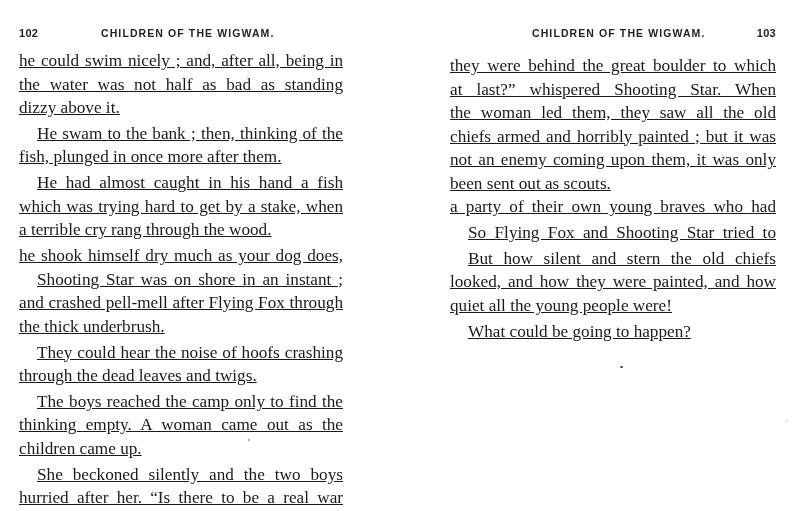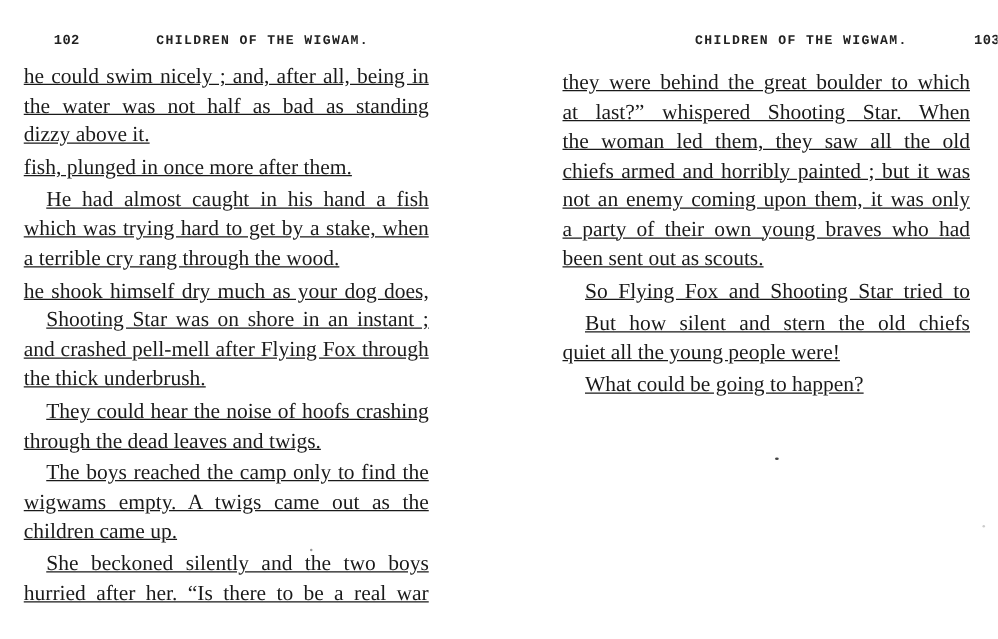--- a/index.html
+++ b/index.html
@@ -11,23 +11,22 @@
     position: relative;
   }
   .spread { position: absolute; left: 0; top: 0; width: 798px; height: 511px; }
   .page { position: absolute; top: 0; height: 511px; }
   .page-left { left: 0; width: 400px; }
   .page-right { left: 400px; width: 398px; }
 
   .running-head {
     position: absolute; top: 27px; height: 14px;
     font-size: 10.5px; font-weight: bold; letter-spacing: 1.1px;
-    font-family: Liberation Mono, monospace;
+    font-family: Liberation Sans, sans-serif;
     color: #222;
-    margin-left: 24px;
   }
   .page-left .running-head { left: 19px; width: 324px; }
   .page-right .running-head { left: 50px; width: 326px; }
   .running-head .num { position: absolute; top: 0; font-size: 11px; letter-spacing: 0.3px; }
   .running-head .title { position: absolute; top: 0; }
   .page-left .running-head .num { left: 0; }
   .page-left .running-head .title { left: 82px; }
   .page-right .running-head .title { left: 82px; }
   .page-right .running-head .num { right: 0; }
 
@@ -58,40 +57,41 @@
       <span class="num">102</span>
       <span class="title">CHILDREN OF THE WIGWAM.</span>
     </div>
     <div class="body-text">
       <div class="para">
         <span class="line">he could swim nicely ; and, after all, being in</span>
         <span class="line">the water was not half as bad as standing</span>
         <span class="line last">dizzy above it.</span>
       </div>
       <div class="para">
+        <span class="line indent">He swam to the bank ; then, thinking of the</span>
         <span class="line last">fish, plunged in once more after them.</span>
       </div>
       <div class="para">
         <span class="line indent">He had almost caught in his hand a fish</span>
         <span class="line">which was trying hard to get by a stake, when</span>
         <span class="line last">a terrible cry rang through the wood.</span>
       </div>
       <div class="para">
         <span class="line">he shook himself dry much as your dog does,</span>
         <span class="line indent">Shooting Star was on shore in an instant ;</span>
         <span class="line">and crashed pell-mell after Flying Fox through</span>
         <span class="line last">the thick underbrush.</span>
       </div>
       <div class="para">
         <span class="line indent">They could hear the noise of hoofs crashing</span>
         <span class="line last">through the dead leaves and twigs.</span>
       </div>
       <div class="para">
         <span class="line indent">The boys reached the camp only to find the</span>
-        <span class="line">wigwams empty.  A twigs came out as the</span>
+        <span class="line">thinking empty.  A woman came out as the</span>
         <span class="line last">children came up.</span>
       </div>
       <div class="para">
         <span class="line indent">She beckoned silently and the two boys</span>
         <span class="line">hurried after her.  “Is there to be a real war</span>
       </div>
     </div>
     <span class="speck" style="left:248px; top:439px;"></span>
   </div>
 
@@ -100,28 +100,29 @@
       <span class="title">CHILDREN OF THE WIGWAM.</span>
       <span class="num">103</span>
     </div>
     <div class="body-text">
       <div class="para">
         <span class="line">they were behind the great boulder to which</span>
         <span class="line">at last?” whispered Shooting Star.  When</span>
         <span class="line">the woman led them, they saw all the old</span>
         <span class="line">chiefs armed and horribly painted ; but it was</span>
         <span class="line">not an enemy coming upon them, it was only</span>
+        <span class="line last">been sent out as scouts.</span>
         <span class="line">a party of their own young braves who had</span>
-        <span class="line last">been sent out as scouts.</span>
       </div>
       <div class="para">
         <span class="line indent">So Flying Fox and Shooting Star tried to</span>
       </div>
       <div class="para">
         <span class="line indent">But how silent and stern the old chiefs</span>
+        <span class="line">looked, and how they were painted, and how</span>
         <span class="line last">quiet all the young people were!</span>
       </div>
       <div class="para">
         <span class="line indent last">What could be going to happen?</span>
       </div>
     </div>
     <span class="speck" style="left:220px; top:366px; width:3px; height:2px; background:#444;"></span>
 
     <span class="speck" style="left:386px; top:420px; background:#ccc;"></span>
   </div>

